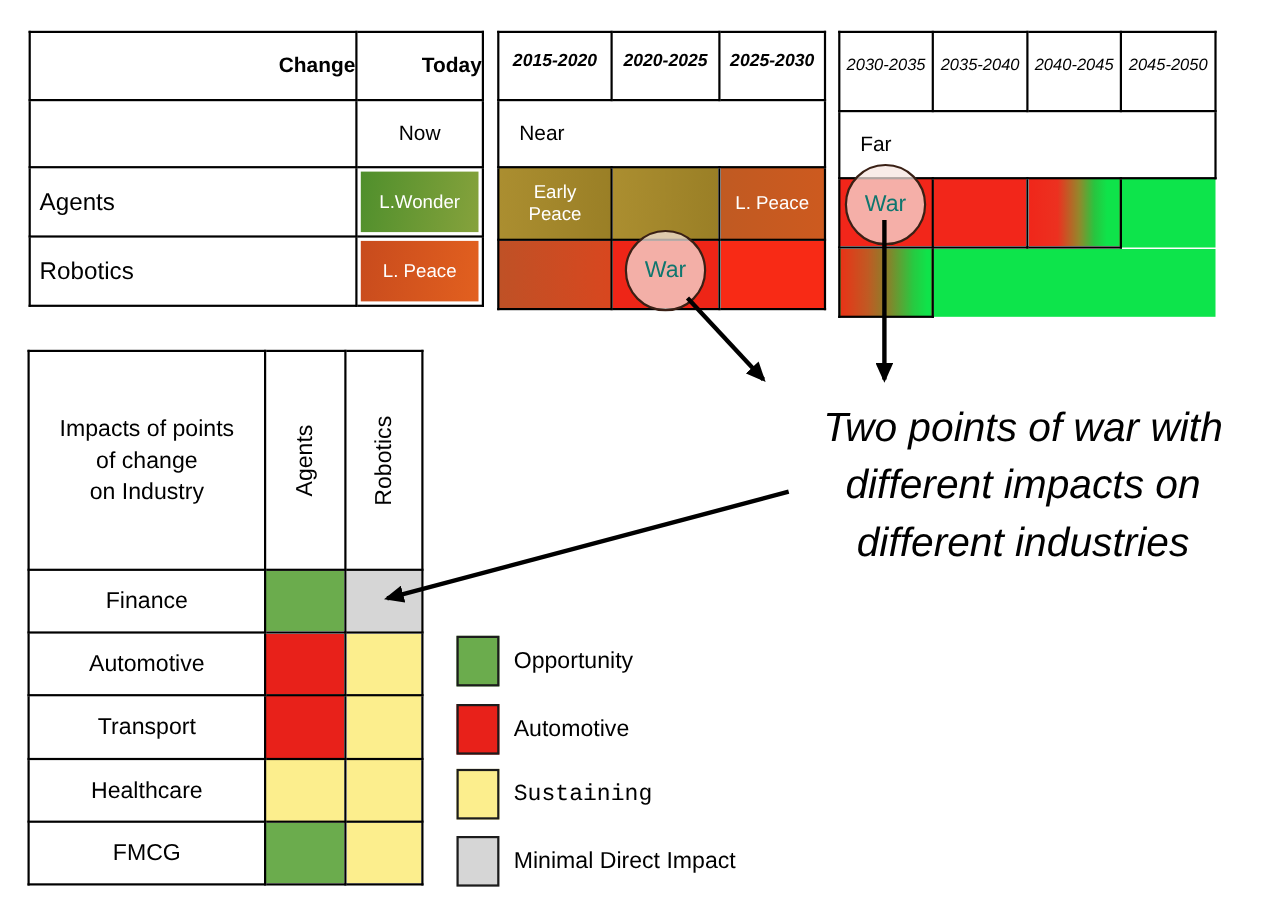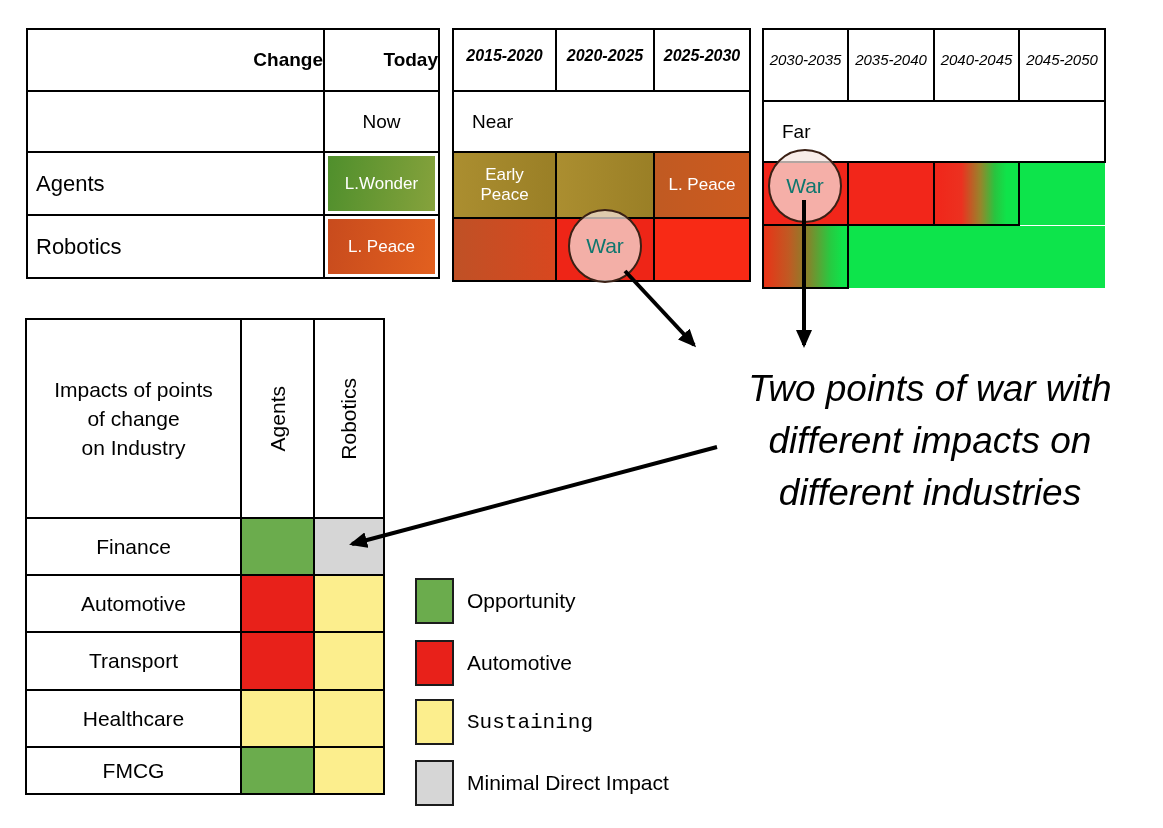--- a/index.html
+++ b/index.html
@@ -191,21 +191,21 @@
     <tr style="height:58px">
       <td class="impact-label">Transport</td>
       <td class="c-disruptive"></td>
       <td class="c-sustaining"></td>
     </tr>
     <tr style="height:57px">
       <td class="impact-label">Healthcare</td>
       <td class="c-sustaining"></td>
       <td class="c-sustaining"></td>
     </tr>
-    <tr style="height:47px">
+    <tr style="height:57px">
       <td class="impact-label">FMCG</td>
       <td class="c-opportunity"></td>
       <td class="c-sustaining"></td>
     </tr>
   </tbody>
     </table>
 
   <div>
     <div class="legend-item" style="left:415px;top:578px;">
       <div class="legend-swatch c-opportunity"></div>

